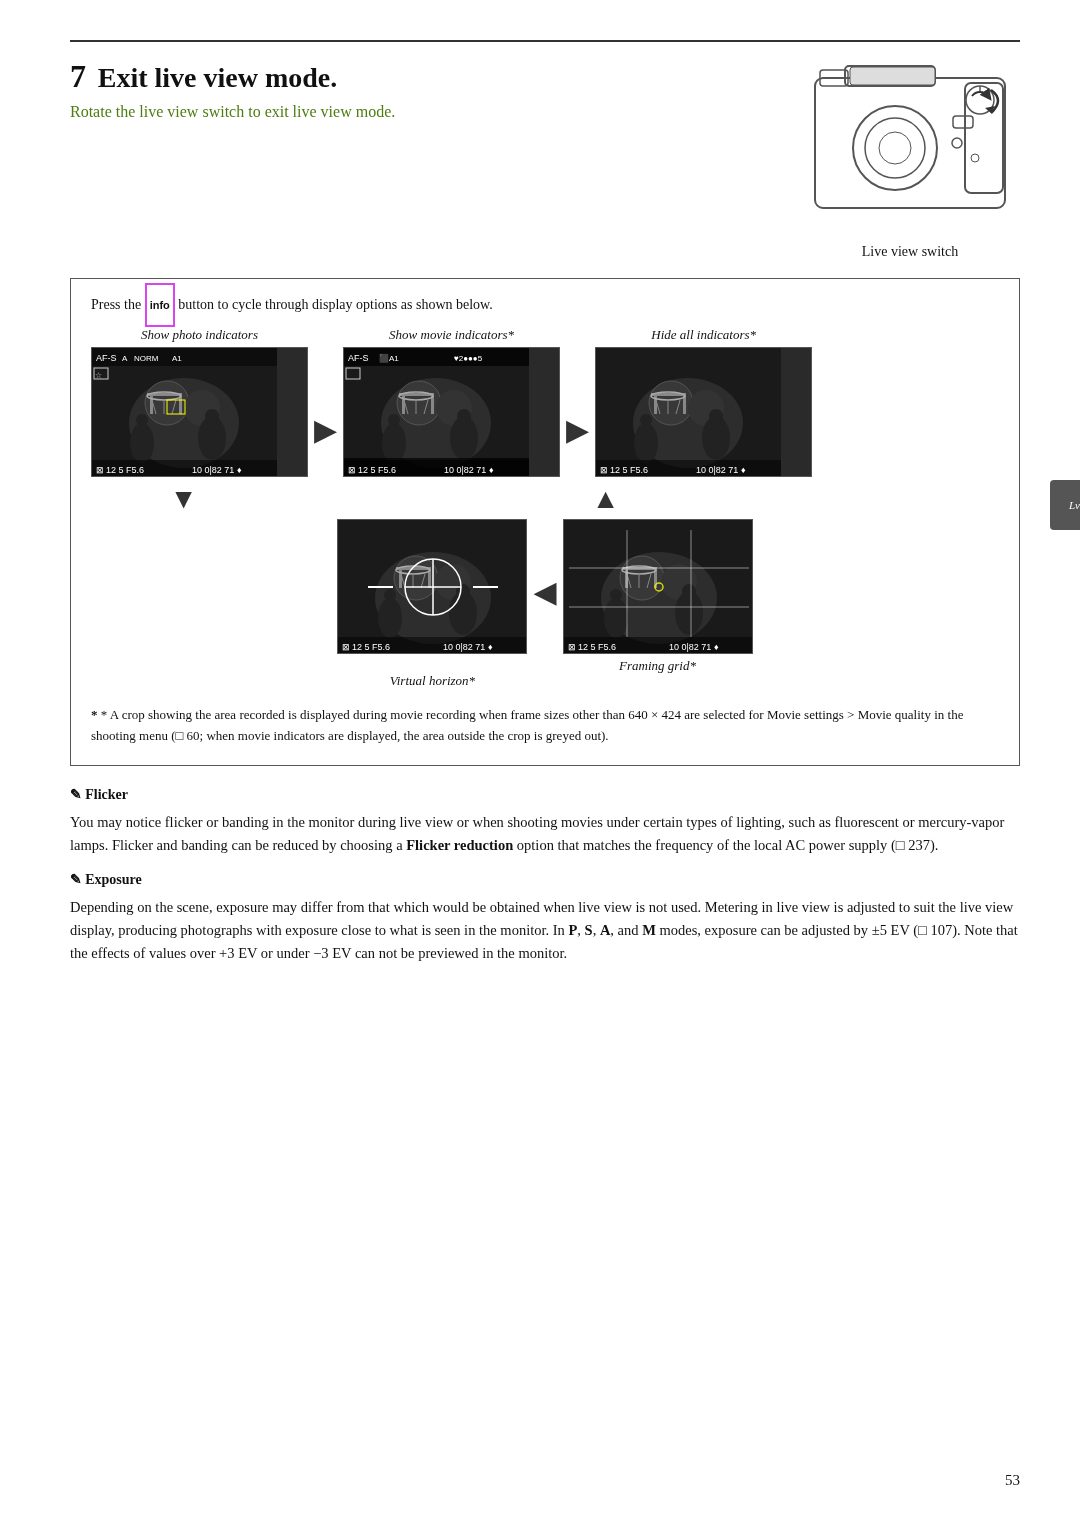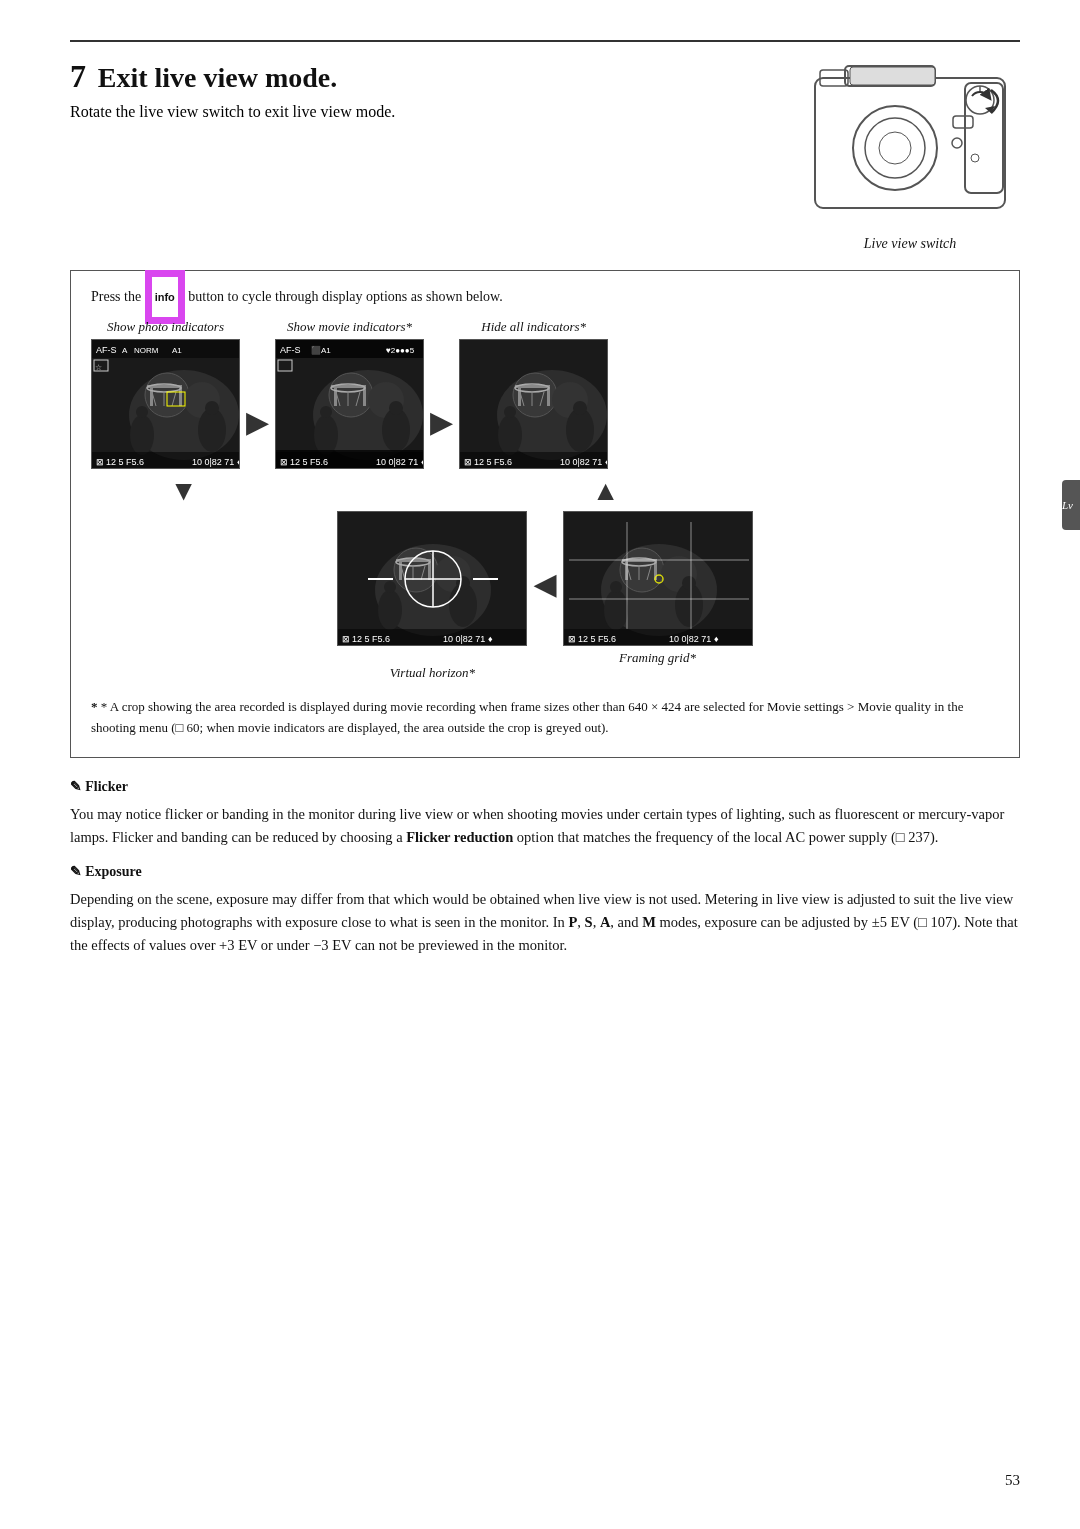--- a/index.html
+++ b/index.html
@@ -19,27 +19,27 @@
       bottom: 40px;
       right: 60px;
       font-size: 15px;
       margin-left: 8px;
     }
 
     .lv-tab {
       position: absolute;
       right: 0;
       top: 480px;
-      width: 18px;
+      width: 30px;
       height: 50px;
       background: #555;
       color: #fff;
       display: flex;
       align-items: center;
-      justify-content: flex-start;
+      justify-content: flex-end;
       font-size: 11px;
       font-style: italic;
       writing-mode: horizontal-tb;
       border-radius: 4px 0 0 4px;
     }
 
     .section-title-block {
       flex: 1;
     }
 
@@ -51,38 +51,37 @@
 
     .step-title {
       font-size: 28px;
       font-weight: bold;
       display: inline;
     }
 
     .step-subtitle {
       font-size: 16px;
       margin-top: 8px;
-      color: #000000;
+      color: #4d7c0f;
     }
 
     .camera-diagram {
       width: 220px;
       flex-shrink: 0;
       text-align: center;
     }
 
     .camera-diagram svg {
       width: 210px;
       height: 170px;
     }
 
     .diagram-caption {
-      font-style: italic;
       font-size: 14px;
-      margin-top: 4px;
+      margin-top: 12px;
     }
 
     .info-box {
       border: 1px solid #555;
       padding: 18px 20px;
       margin-bottom: 20px;
     }
 
     .info-box-title {
       font-weight: bold;
@@ -107,21 +106,21 @@
     }
 
     .screen-label {
       font-style: italic;
       font-size: 13px;
       margin-bottom: 4px;
       text-align: center;
     }
 
     .screen-img {
-      width: 149px;
+      width: 217px;
       height: 130px;
       background: #2a2a2a;
       border: 1px solid #555;
       position: relative;
       overflow: hidden;
     }
 
     .screen-img-large {
       width: 190px;
       height: 135px;
@@ -238,21 +237,21 @@
       <rect x="15" y="12" width="28" height="16" rx="3" fill="none" stroke="#555" stroke-width="1.5"></rect>
 
       <path d="M186,32 Q200,42 186,55" fill="none" stroke="#333" stroke-width="2.5" stroke-dasharray="none"></path>
       <polygon points="186,55 180,50 190,48" fill="#333"></polygon>
     </svg>
     <div class="diagram-caption">Live view switch</div>
   </div>
 </div>
 
 <div class="info-box">
-  <div class="info-box-subtitle">Press the <span style="border:7px solid #d946ef; font-size:11px; padding:14px 3px; font-family:sans-serif; font-weight:bold;">info</span> button to cycle through display options as shown below.</div>
+  <div class="info-box-subtitle">Press the <span style="border:2px solid #d946ef; font-size:11px; padding:14px 3px; font-family:sans-serif; font-weight:bold;">info</span> button to cycle through display options as shown below.</div>
 
   <div style="display:flex; align-items:center; gap:6px; margin-top:8px;">
 
     <div class="screen-item">
       <div class="screen-label"><em>Show photo indicators</em></div>
       <div class="screen-img">
         <svg width="185" height="130" viewBox="0 0 185 130" xmlns="http://www.w3.org/2000/svg">
           <rect width="185" height="130" fill="#1a1a1a"></rect>
 
           <ellipse cx="92" cy="75" rx="55" ry="45" fill="#2d2d2d"></ellipse>

